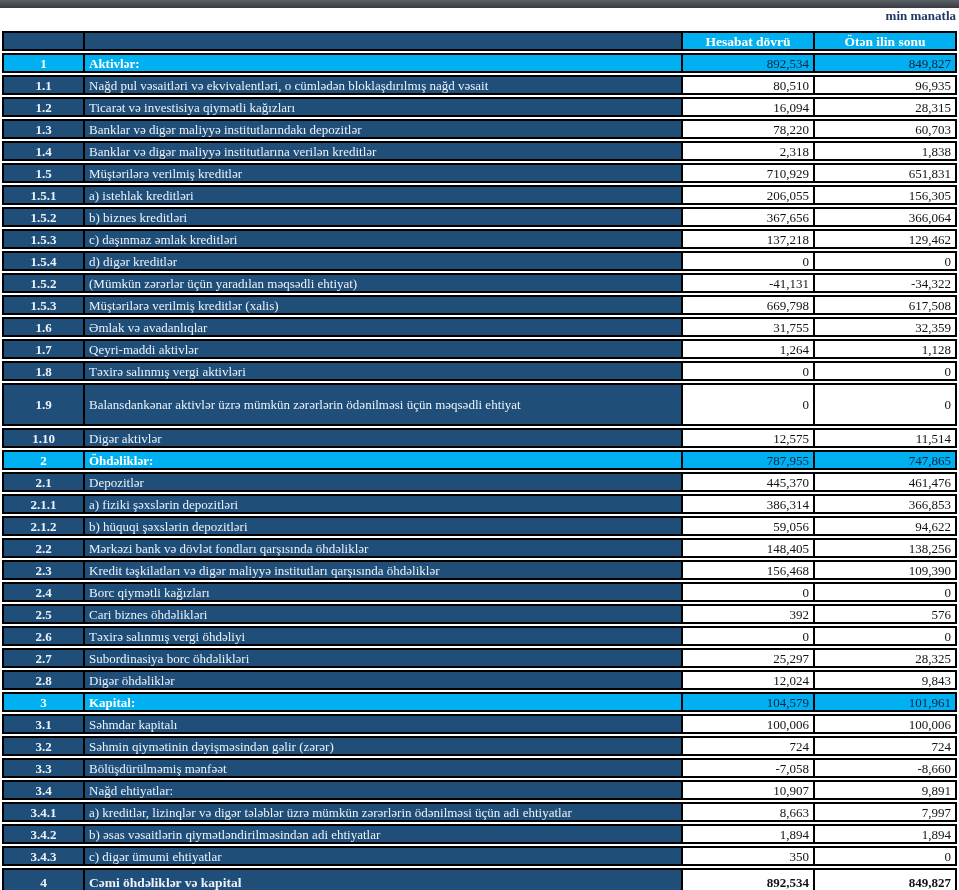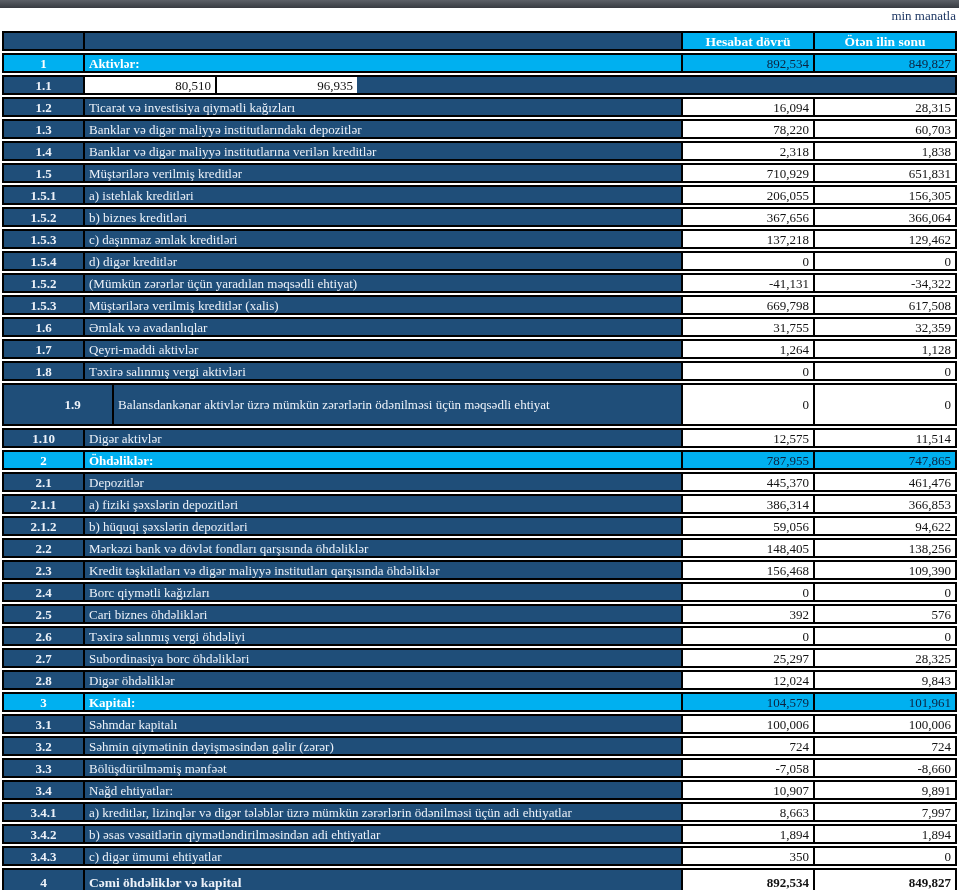--- a/index.html
+++ b/index.html
@@ -7,30 +7,30 @@
     width:959px;height:890px;overflow:hidden;background:#ffffff;
     font-family:"Liberation Serif", serif;
   }
   .topbar{
     height:8px;width:100%;
     background:linear-gradient(#5c6067,#383b41);
   }
   .unit-note{
     height:14px;line-height:14px;
     text-align:right;padding:1px 3px 0 0;
-    font-weight:normal;font-size:13px;color:#1F3864;
+    font-weight:bold;font-size:13px;color:#1F3864;
   }
   .tbl{margin:8px 2px;}
   .row{
     display:flex;align-items:stretch;
     border:2px solid #000;margin-bottom:2px;
     background:#1F4E79;color:#EDF2F9;
     height:16px;font-size:13px;line-height:15px;
   }
-  .row.tall{height:39px;padding-left:29px;}
+  .row.tall{height:39px;}
   .row.total{height:25px;margin-bottom:0;}
   .cell{box-sizing:content-box;display:flex;align-items:center;overflow:hidden;white-space:nowrap;}
   .no{
     width:79px;justify-content:center;
     font-weight:bold;border-right:2px solid #000;
   }
   .desc{flex:1;padding:0 4px;border-right:2px solid #000;}
   .val{
     width:122px;justify-content:flex-end;padding:0 4px;
     background:#fff;color:#121212;border-right:2px solid #000;
@@ -64,20 +64,21 @@
   </div>
   <div id="rows">
       <div class="row section">
         <div class="cell no">1</div>
         <div class="cell desc">Aktivlər:</div>
         <div class="cell val">892,534</div>
         <div class="cell val v2">849,827</div>
       </div>
       <div class="row">
         <div class="cell no">1.1</div>
+        <div class="cell desc">Nağd pul vəsaitləri və  ekvivalentləri, o cümlədən bloklaşdırılmış nağd vəsait</div>
         <div class="cell val">80,510</div>
         <div class="cell val v2">96,935</div>
       </div>
       <div class="row">
         <div class="cell no">1.2</div>
         <div class="cell desc">Ticarət və investisiya qiymətli kağızları</div>
         <div class="cell val">16,094</div>
         <div class="cell val v2">28,315</div>
       </div>
       <div class="row">

